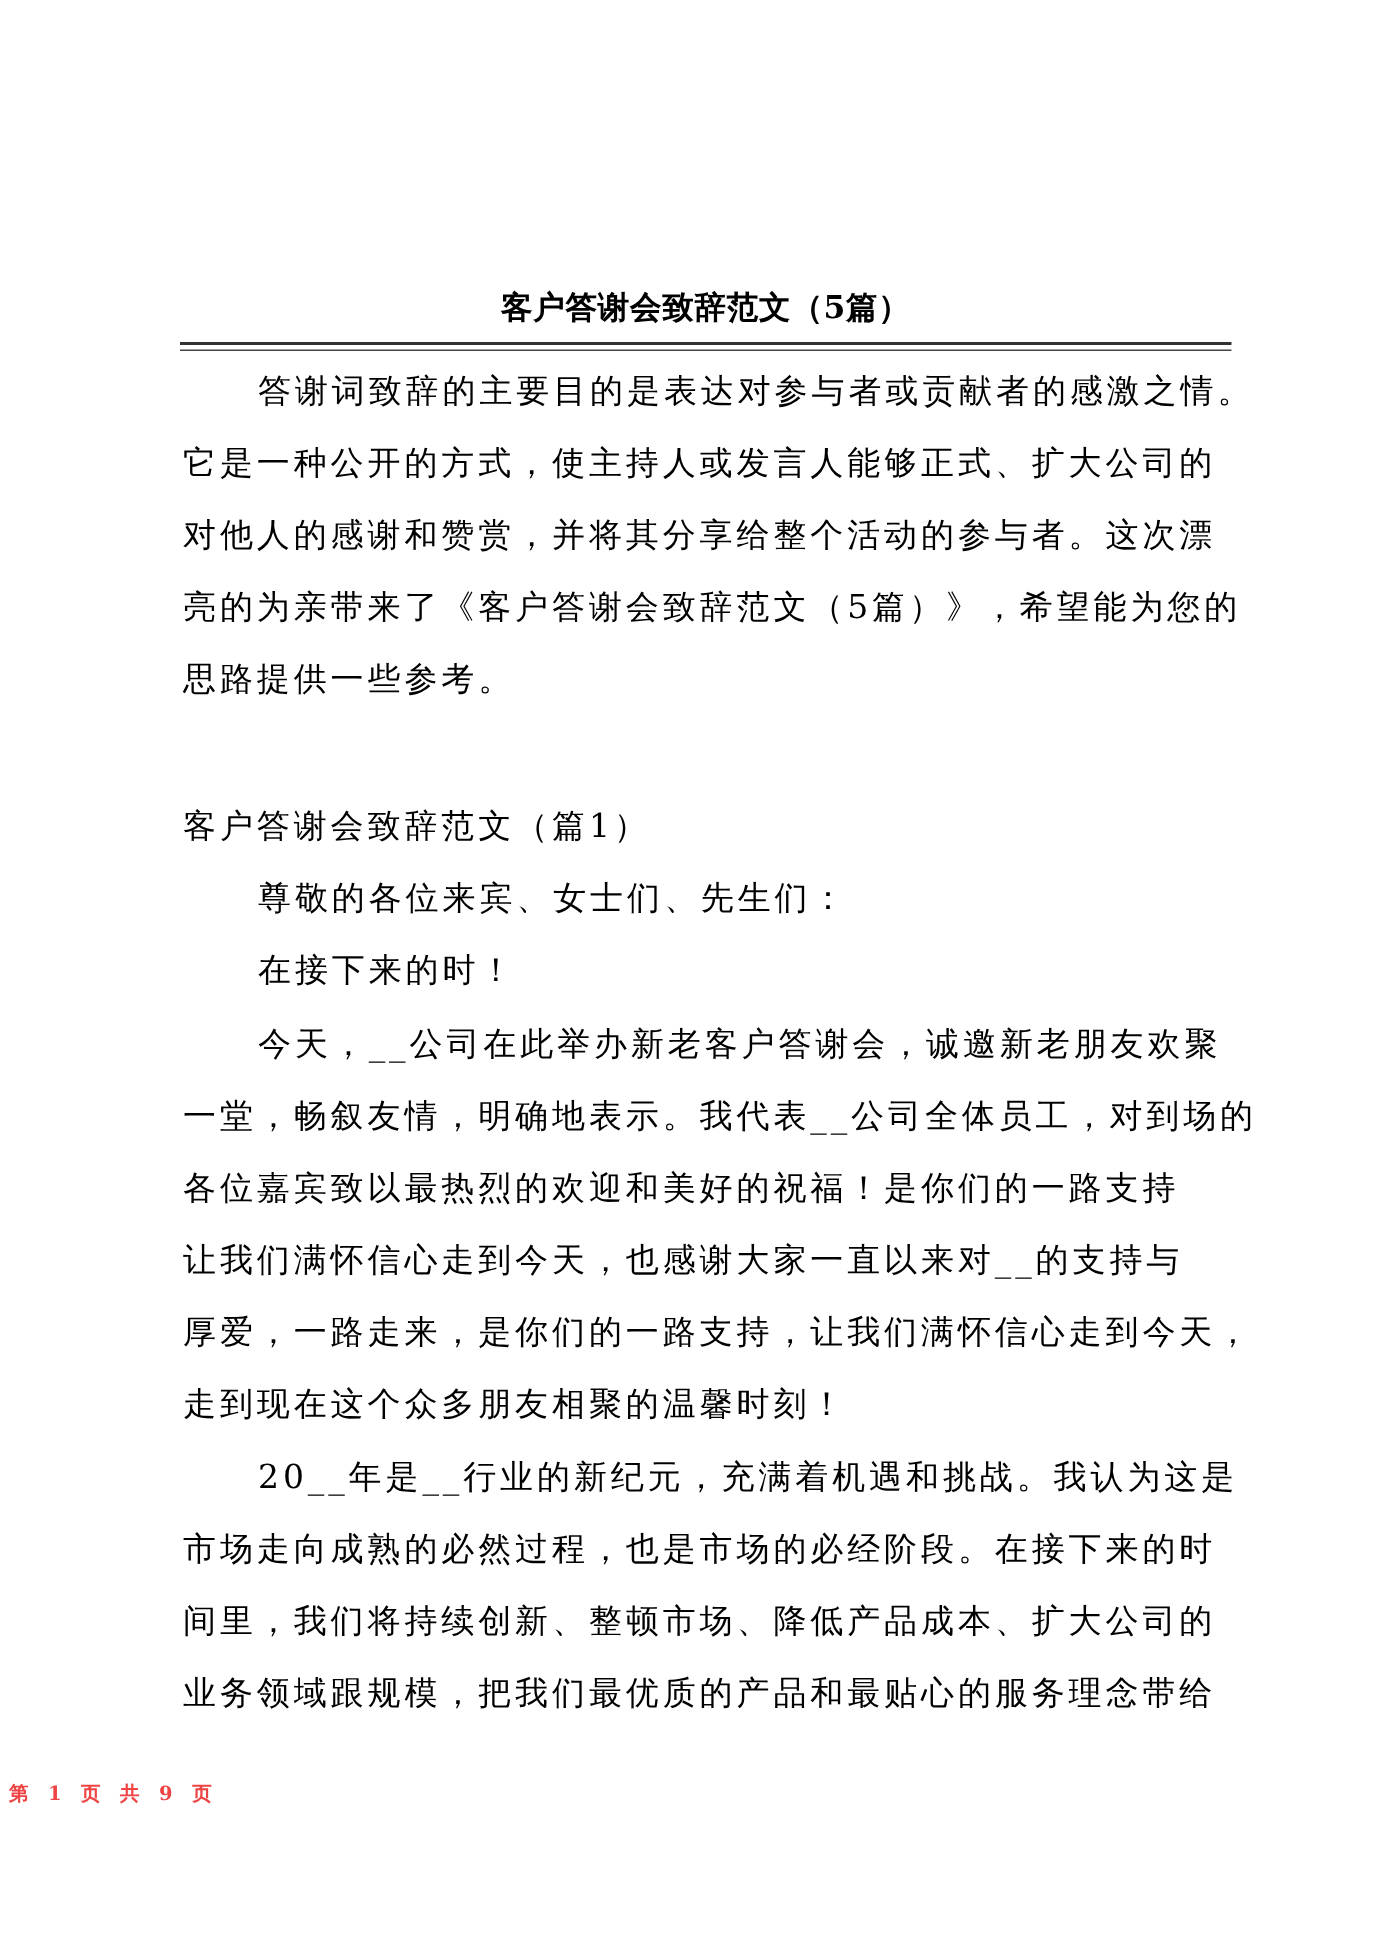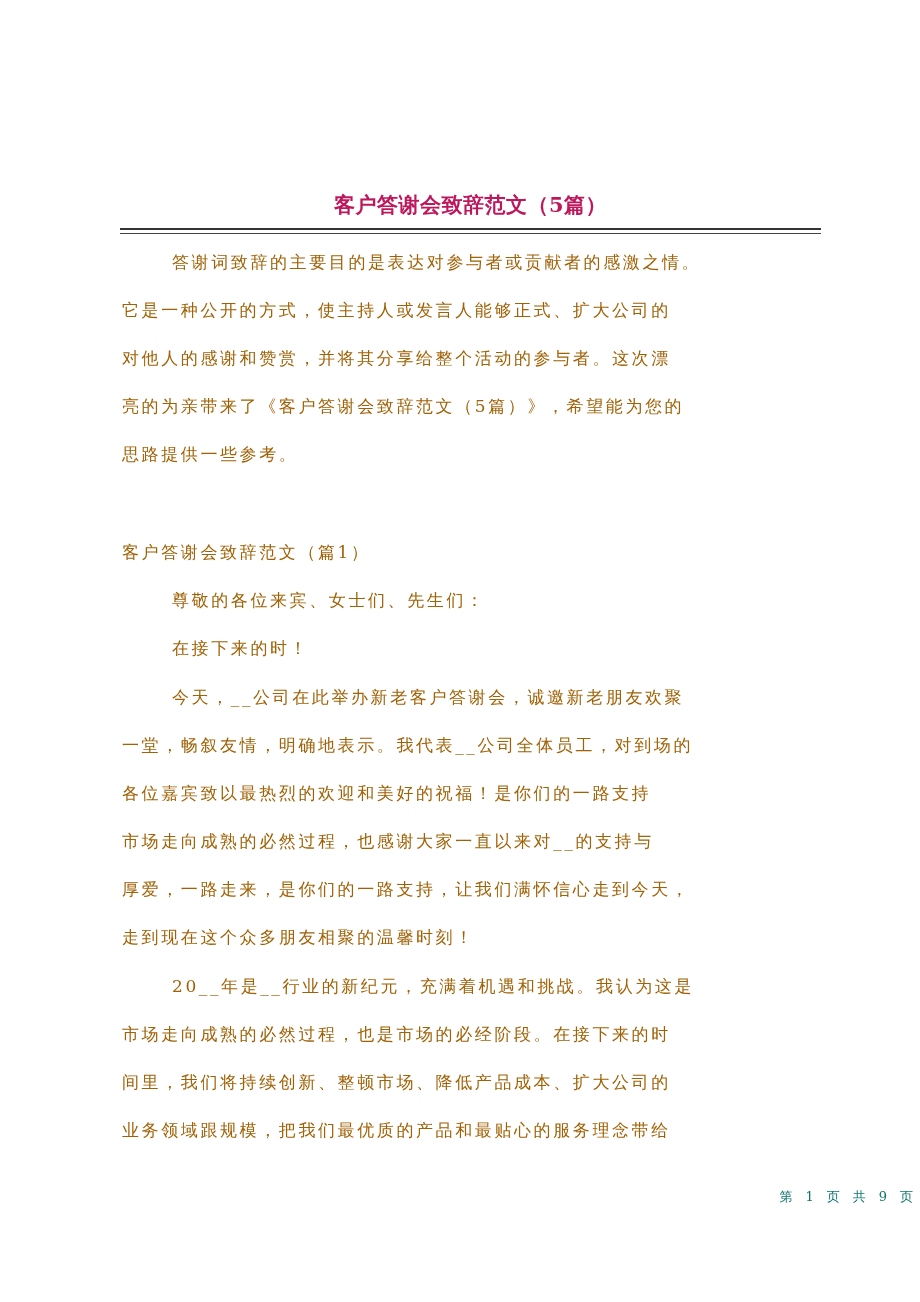--- a/index.html
+++ b/index.html
@@ -26,59 +26,60 @@
     position: absolute;
     left: 120px;
     width: 701px;
     top: 189px;
     height: 32px;
     line-height: 32px;
     text-align: center;
     font-size: 21px;
     font-weight: bold;
     letter-spacing: 0.5px;
-    color: #be185d;
+    color: #000000;
   }
   .rule {
     position: absolute;
     left: 120px;
     width: 701px;
     top: 228px;
     height: 6px;
     box-sizing: border-box;
     border-top: 2px solid #333;
     border-bottom: 1.5px solid #444;
   }
   .body-text {
     position: absolute;
     left: 122px;
     width: 700px;
   }
   .line {
     position: absolute;
     left: 0;
     white-space: nowrap;
-    font-size: 17px;
+    font-size: 22px;
     letter-spacing: 2.6px;
     height: 30px;
     line-height: 30px;
-    color: #a16207;
+    color: #000000;
   }
   .indent { left: 50px; }
   .footer {
     position: absolute;
     left: 0;
     width: 920px;
     top: 1186px;
     height: 22px;
     line-height: 22px;
-    text-align: right;
+    text-align: left;
     font-size: 13px;
-    color: #0f766e;
+    color: #ef4444;
     letter-spacing: 1px;
+    font-weight: bold;
   }
   .footer span { display: inline-block; margin: 0 6px; }
 </style>
 </head>
 <body>
 
 <div class="page">
 
   <div class="title">客户答谢会致辞范文（5篇）</div>
   <div class="rule"></div>
@@ -91,21 +92,21 @@
     <div class="line" style="top:391px">亮的为亲带来了《客户答谢会致辞范文（5篇）》，希望能为您的</div>
     <div class="line" style="top:439px">思路提供一些参考。</div>
 
     <div class="line" style="top:537px">客户答谢会致辞范文（篇1）</div>
 
     <div class="line indent" style="top:585px">尊敬的各位来宾、女士们、先生们：</div>
     <div class="line indent" style="top:633px">在接下来的时！</div>
     <div class="line indent" style="top:682px">今天，__公司在此举办新老客户答谢会，诚邀新老朋友欢聚</div>
     <div class="line" style="top:730px">一堂，畅叙友情，明确地表示。我代表__公司全体员工，对到场的</div>
     <div class="line" style="top:778px">各位嘉宾致以最热烈的欢迎和美好的祝福！是你们的一路支持</div>
-    <div class="line" style="top:826px">市场走向成熟的必然过程，也感谢大家一直以来对__的支持与</div>
+    <div class="line" style="top:826px">让我们满怀信心走到今天，也感谢大家一直以来对__的支持与</div>
     <div class="line" style="top:874px">厚爱，一路走来，是你们的一路支持，让我们满怀信心走到今天，</div>
     <div class="line" style="top:922px">走到现在这个众多朋友相聚的温馨时刻！</div>
     <div class="line indent" style="top:971px">20__年是__行业的新纪元，充满着机遇和挑战。我认为这是</div>
     <div class="line" style="top:1019px">市场走向成熟的必然过程，也是市场的必经阶段。在接下来的时</div>
     <div class="line" style="top:1067px">间里，我们将持续创新、整顿市场、降低产品成本、扩大公司的</div>
     <div class="line" style="top:1115px">业务领域跟规模，把我们最优质的产品和最贴心的服务理念带给</div>
   </div>
 
   <div class="footer">
     <span>第</span><span>1</span><span>页</span><span>共</span><span>9</span><span>页</span>

